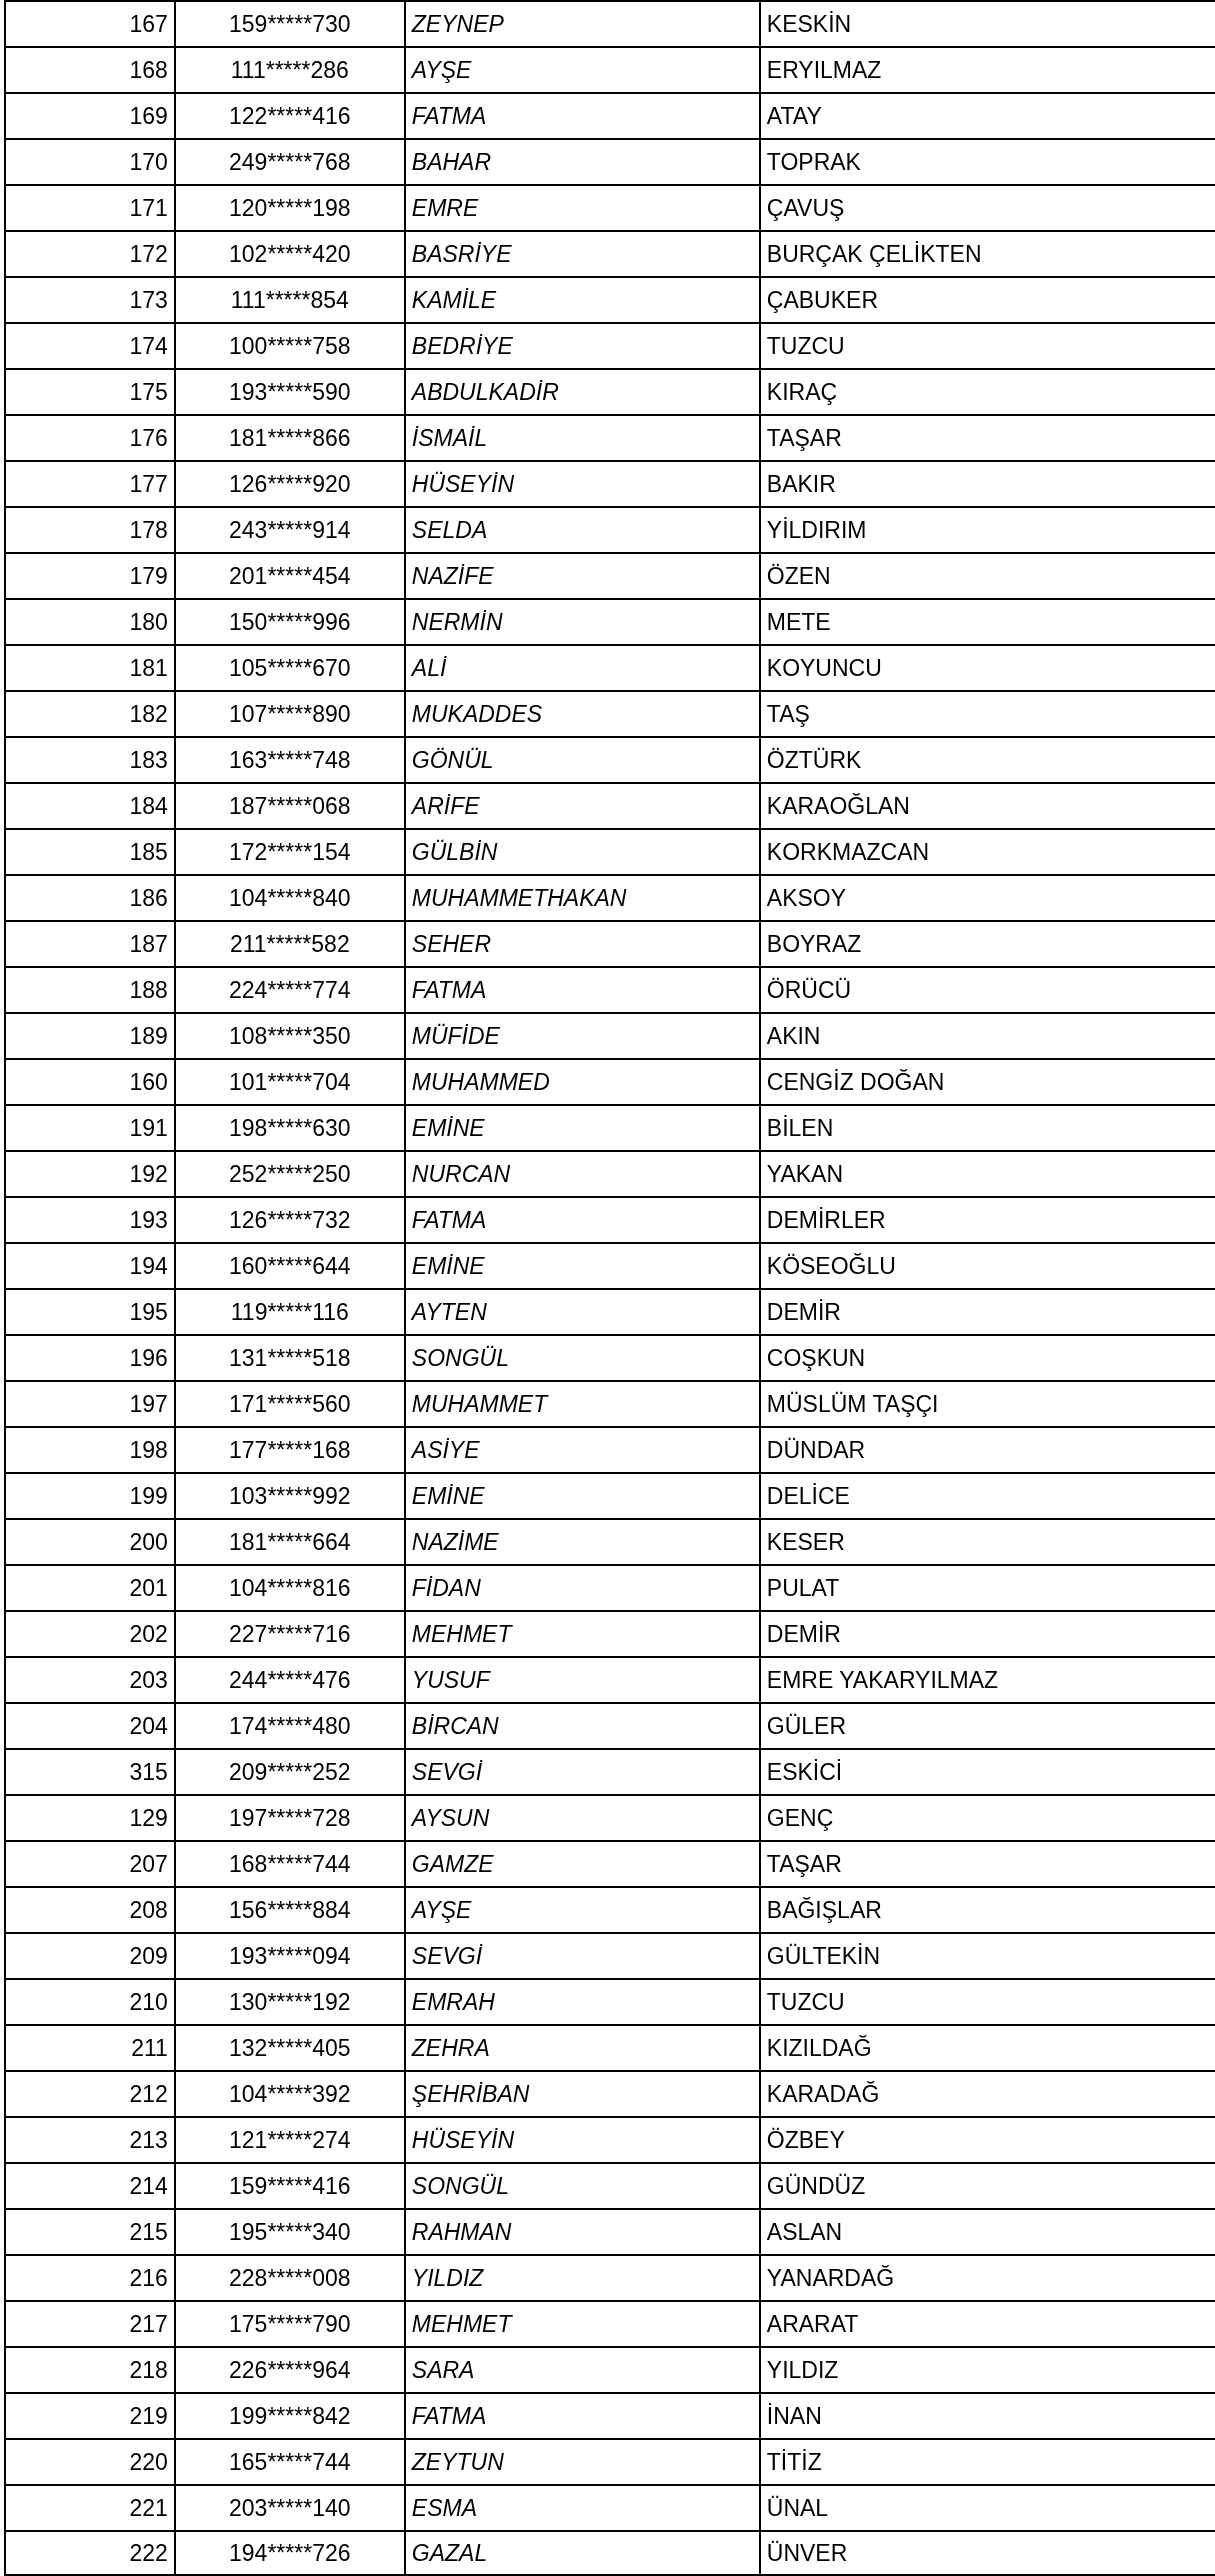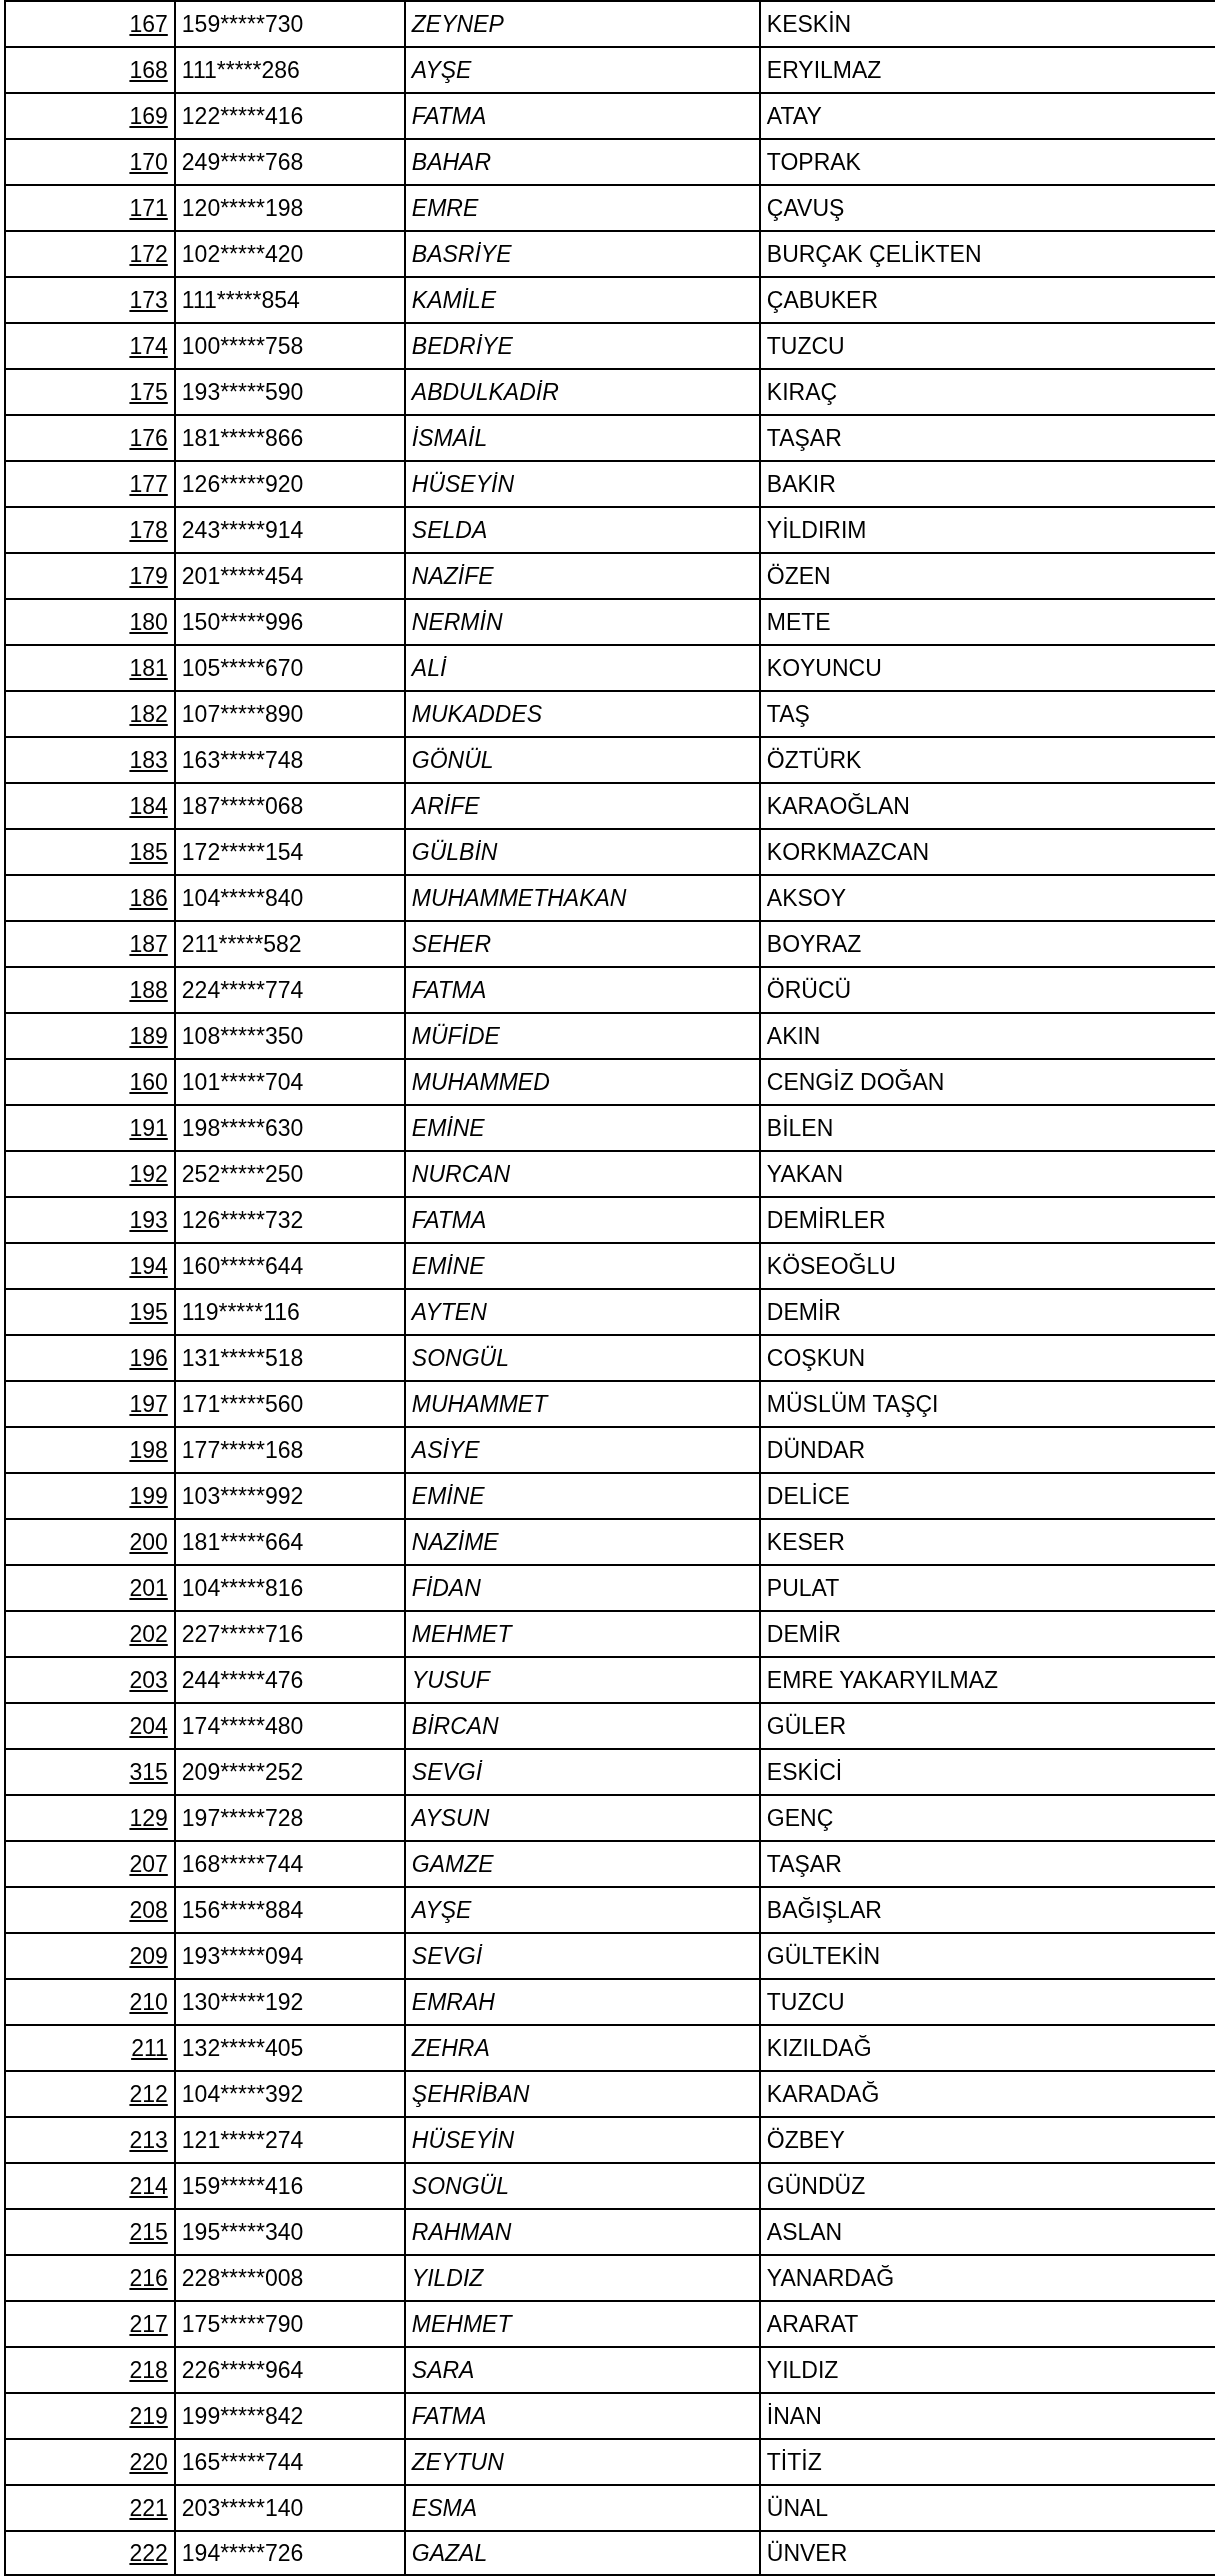--- a/index.html
+++ b/index.html
@@ -41,22 +41,22 @@
   }
 
   #record-table tr:last-child td {
     border-bottom: 2.3px solid #000000;
   }
   #record-table td:last-child {
     border-right: 2.3px solid #000000;
   }
 
   
-  .col-index   { width: 156px;  text-align: right; padding-right: 20px; text-decoration: underline; }
-  .col-id      { width: 216px;  text-align: left; }
+  .col-index   { width: 156px;  text-align: right; padding-right: 20px; }
+  .col-id      { width: 216px;  text-align: center; }
   .col-name    { width: 341px;  text-align: left; font-style: italic; }
   .col-surname { width: 491px;  text-align: left; }
 </style>
 </head>
 <body>
 
 <table id="record-table">
   <tbody>
       <tr>
         <td class="col-index">167</td>

